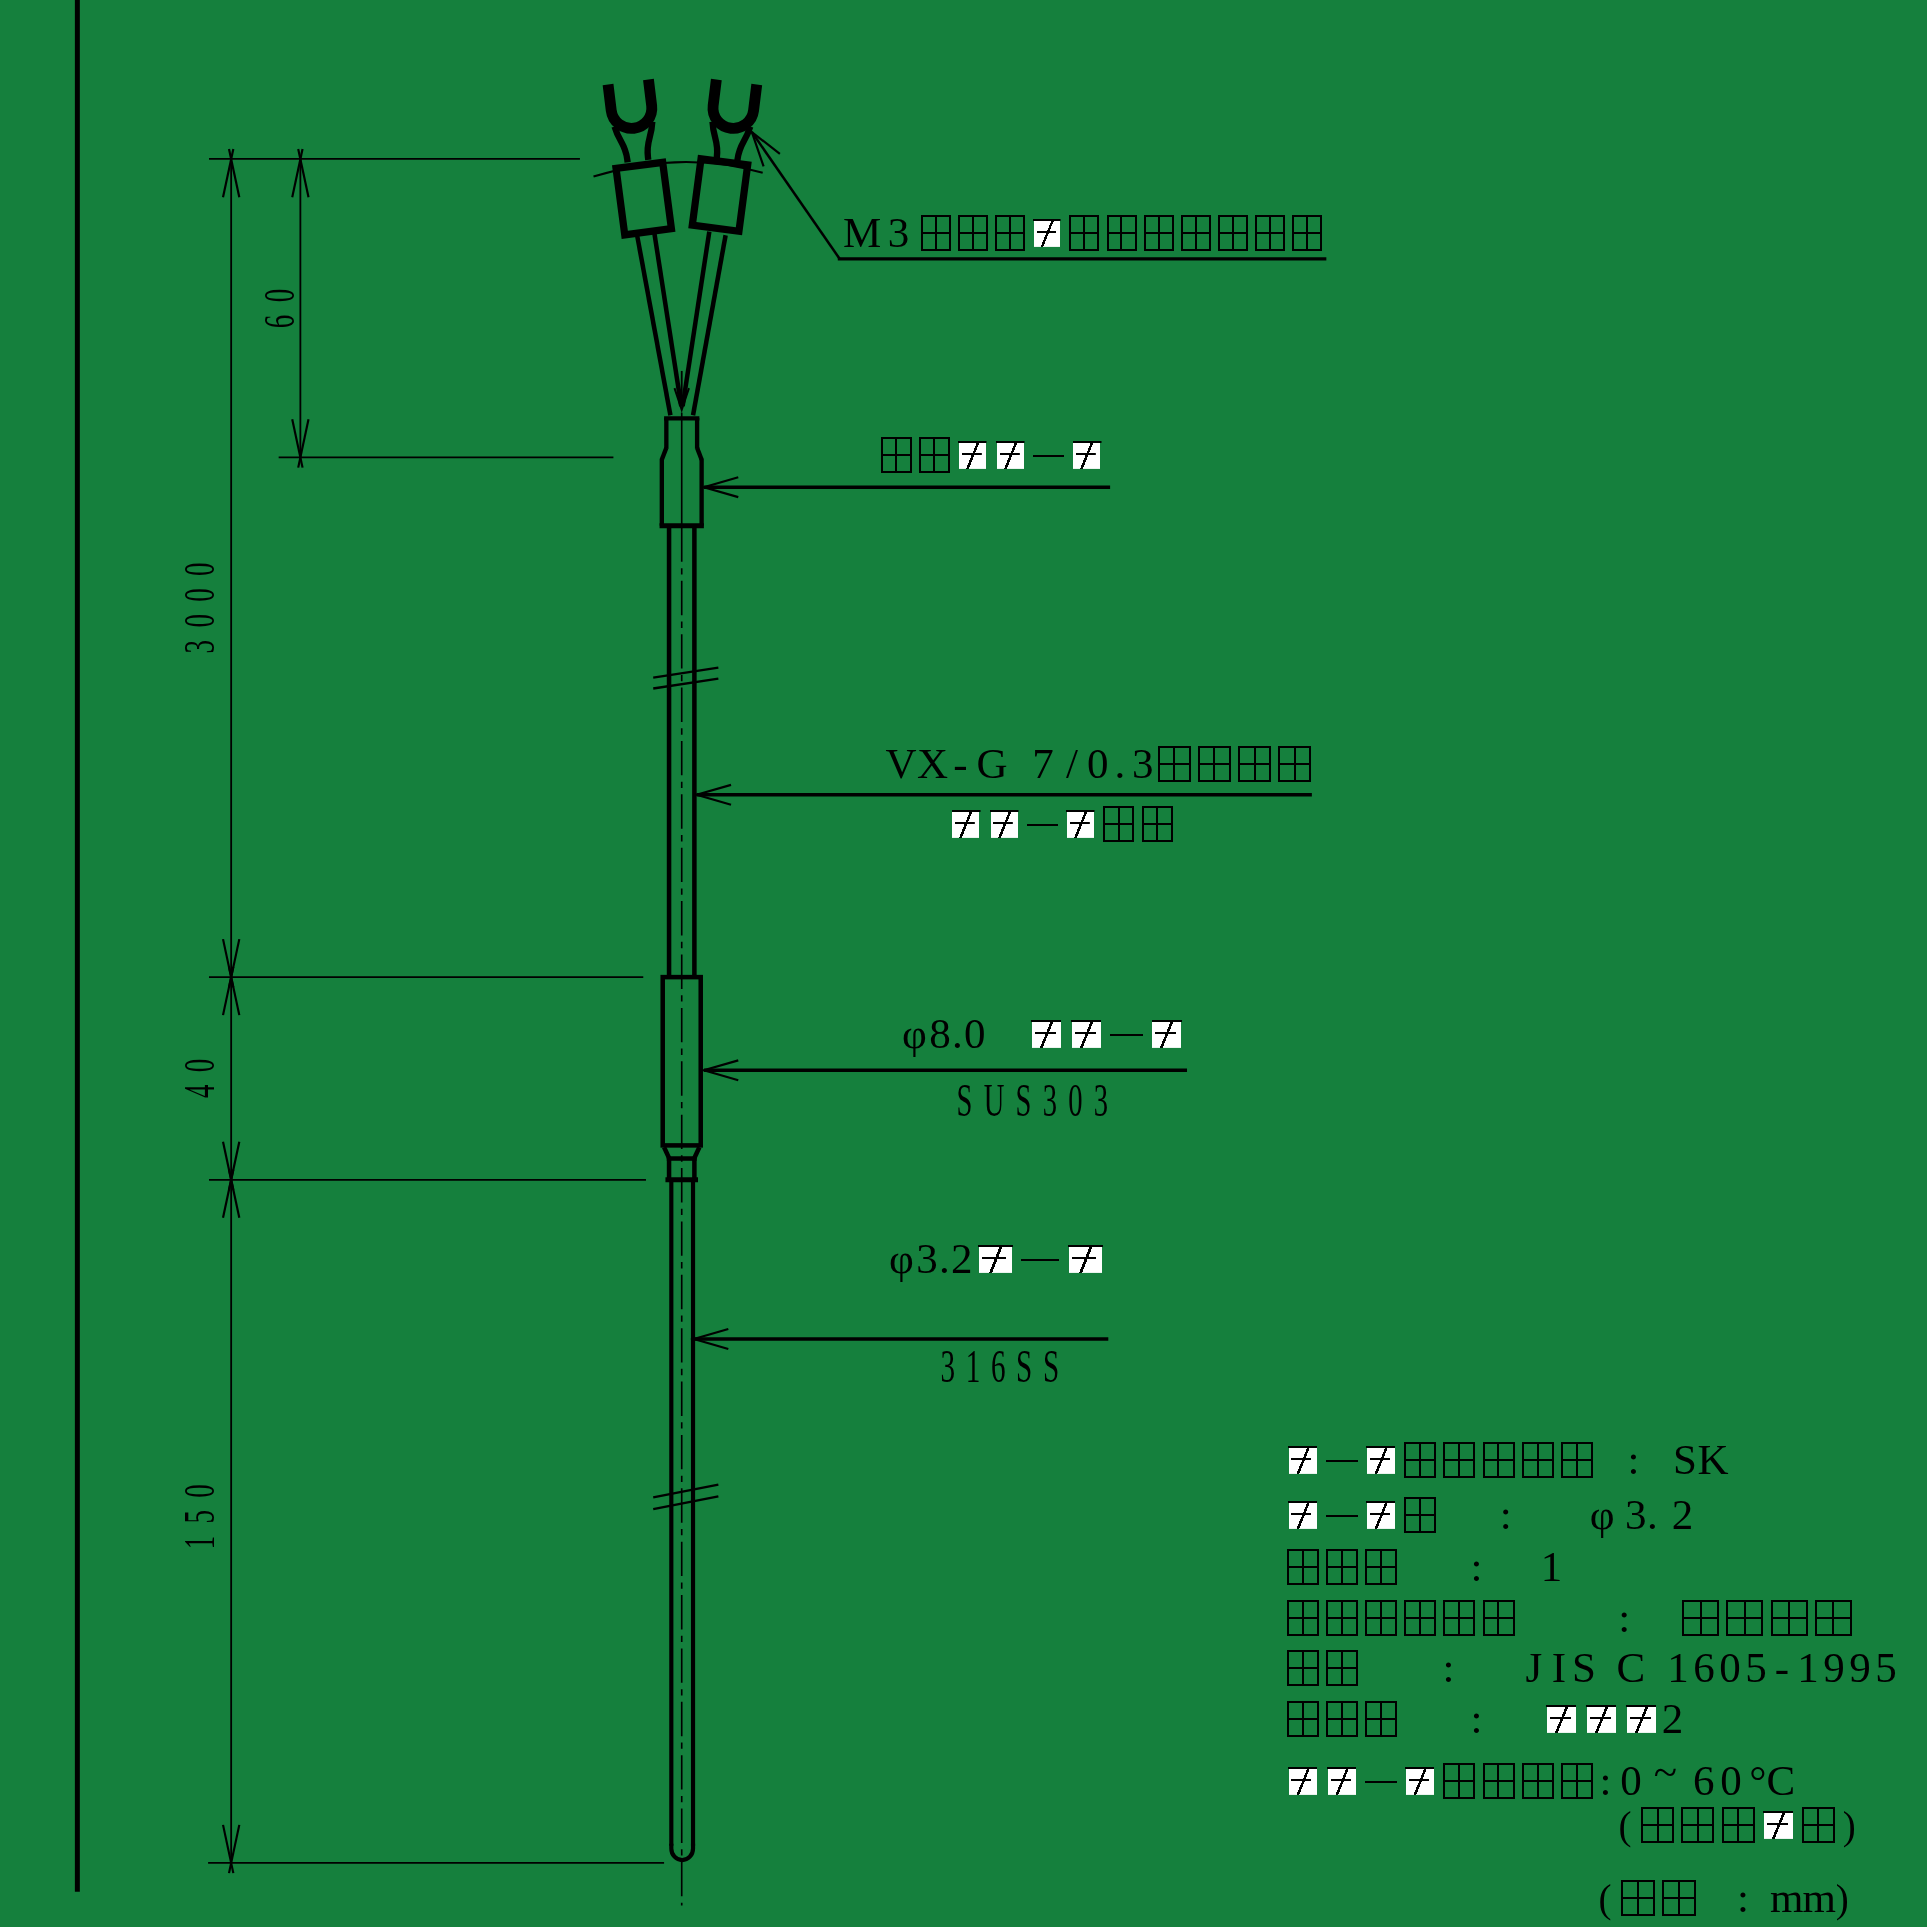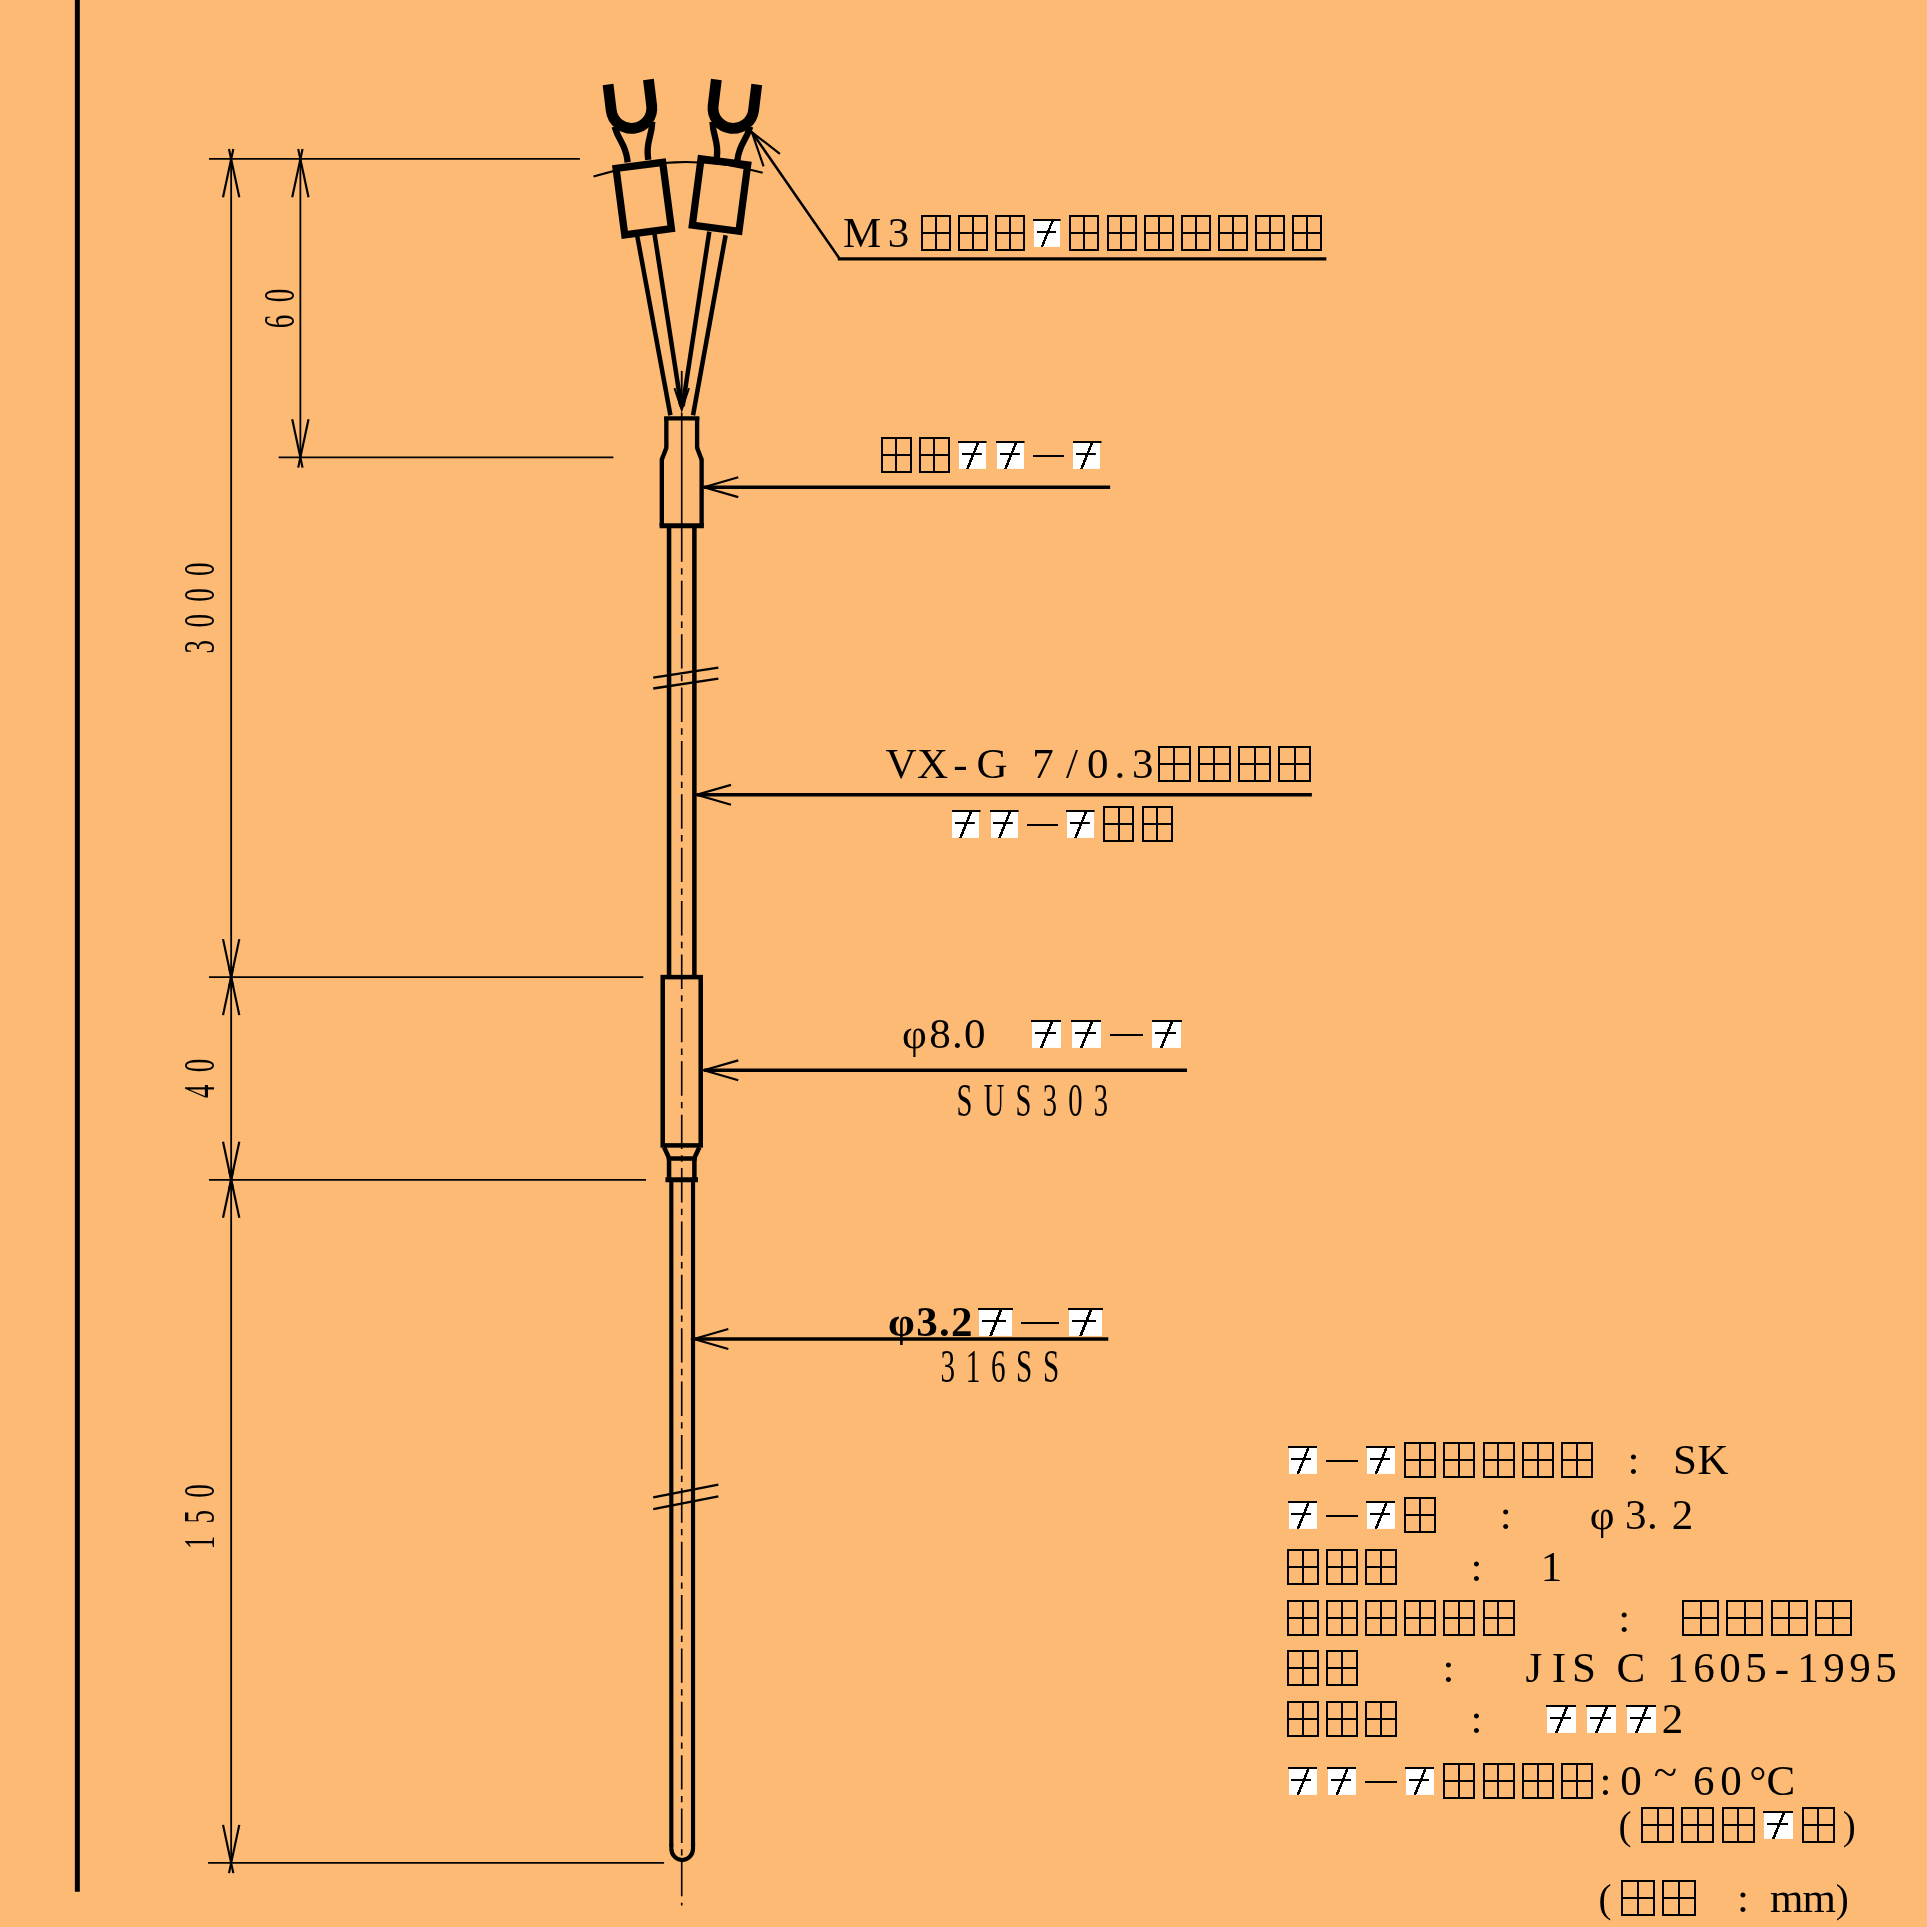--- a/index.html
+++ b/index.html
@@ -1,15 +1,15 @@
 <!DOCTYPE html>
 <html style="font-size:14.5px"><head><meta charset="utf-8">
 <style>
 html,body{margin:0;padding:0;background:#fff;}
-#p{position:relative;width:1928px;height:1928px;background:#fdba74;overflow:hidden;
+#p{position:relative;width:1928px;height:1928px;background:#15803d;overflow:hidden;
    font-family:"Liberation Serif",serif;color:#000;}
 .t{position:absolute;white-space:nowrap;font-size:39px;line-height:1;}
 .c{display:inline-block;text-align:center;font-style:normal;vertical-align:baseline;}
 .L{font-size:43px;}
 .up{vertical-align:9px;}
 .k,.a,.b{height:36px;vertical-align:-3.6px;box-sizing:border-box;}
 .k{border:2.1px solid #000;background:
   linear-gradient(#000,#000) 50% 50%/100% 2.1px no-repeat,
   linear-gradient(#000,#000) 50% 50%/2.1px 100% no-repeat;}
 .a{background:
@@ -120,21 +120,21 @@
 <path d="M816,1172 L778,1183 L816,1194" stroke-width="2.4"></path>
 <line x1="767" y1="1480" x2="1225" y2="1480" stroke-width="4"></line>
 <path d="M805,1469 L767,1480 L805,1491" stroke-width="2.4"></path>
 </g>
     </svg>
 <div class="t" style="left:843px;top:211px;"><i class="c L" style="width:37px;">M</i><i class="c L" style="width:37px;">3</i><i class="c k" style="width:30px;margin:0 3.6px;"></i><i class="c k" style="width:30px;margin:0 3.6px;"></i><i class="c k" style="width:30px;margin:0 3.6px;"></i><i class="c a" style="width:30px;margin:0 3.6px;"></i><i class="c k" style="width:30px;margin:0 3.6px;"></i><i class="c k" style="width:30px;margin:0 3.6px;"></i><i class="c k" style="width:30px;margin:0 3.6px;"></i><i class="c k" style="width:30px;margin:0 3.6px;"></i><i class="c k" style="width:30px;margin:0 3.6px;"></i><i class="c k" style="width:30px;margin:0 3.6px;"></i><i class="c k" style="width:30px;margin:0 3.6px;"></i></div>
 <div class="t" style="left:877px;top:436px;"><i class="c k" style="width:31px;margin:0 3.6px;"></i><i class="c k" style="width:31px;margin:0 3.6px;"></i><i class="c a" style="width:31px;margin:0 3.6px;"></i><i class="c a" style="width:31px;margin:0 3.6px;"></i><i class="c b" style="width:31px;margin:0 3.6px;"></i><i class="c a" style="width:31px;margin:0 3.6px;"></i></div>
 <div class="t" style="left:885px;top:742px;"><i class="c L" style="width:32px;">V</i><i class="c L" style="width:29px;">X</i><i class="c L" style="width:29px;">-</i><i class="c L" style="width:34px;">G</i><i class="c L" style="width:28px;margin-left:20px;">7</i><i class="c L" style="width:30px;">/</i><i class="c L" style="width:21px;">0</i><i class="c L" style="width:23.5px;">.</i><i class="c L" style="width:22.6px;">3</i><i class="c k" style="width:33px;margin:0 3.6px;"></i><i class="c k" style="width:33px;margin:0 3.6px;"></i><i class="c k" style="width:33px;margin:0 3.6px;"></i><i class="c k" style="width:33px;margin:0 3.6px;"></i></div>
 <div class="t" style="left:947px;top:805px;"><i class="c a" style="width:31px;margin:0 3.6px;"></i><i class="c a" style="width:31px;margin:0 3.6px;"></i><i class="c b" style="width:31px;margin:0 3.6px;"></i><i class="c a" style="width:31px;margin:0 3.6px;"></i><i class="c k" style="width:31px;margin:0 3.6px;"></i><i class="c k" style="width:31px;margin:0 3.6px;"></i></div>
 <div class="t" style="left:900px;top:1012px;"><i class="c L" style="width:29px;">φ</i><i class="c L" style="width:22px;">8</i><i class="c L" style="width:12.7px;">.</i><i class="c L" style="width:22px;">0</i><i class="c a" style="width:33px;margin:0 3.6px;margin-left:44px;"></i><i class="c a" style="width:33px;margin:0 3.6px;"></i><i class="c b" style="width:33px;margin:0 3.6px;"></i><i class="c a" style="width:33px;margin:0 3.6px;"></i></div>
-<div class="t" style="left:887px;top:1300px;font-weight:bold;"><i class="c L" style="width:29px;">φ</i><i class="c L" style="width:22px;">3</i><i class="c L" style="width:12.7px;">.</i><i class="c L" style="width:22px;">2</i><i class="c a" style="width:38px;margin:0 3.6px;"></i><i class="c b" style="width:38px;margin:0 3.6px;"></i><i class="c a" style="width:38px;margin:0 3.6px;"></i></div>
+<div class="t" style="left:887px;top:1237px;"><i class="c L" style="width:29px;">φ</i><i class="c L" style="width:22px;">3</i><i class="c L" style="width:12.7px;">.</i><i class="c L" style="width:22px;">2</i><i class="c a" style="width:38px;margin:0 3.6px;"></i><i class="c b" style="width:38px;margin:0 3.6px;"></i><i class="c a" style="width:38px;margin:0 3.6px;"></i></div>
 <div class="t" style="left:1283px;top:1438px;"><i class="c a" style="width:32px;margin:0 3.6px;"></i><i class="c b" style="width:32px;margin:0 3.6px;"></i><i class="c a" style="width:32px;margin:0 3.6px;"></i><i class="c k" style="width:32px;margin:0 3.6px;"></i><i class="c k" style="width:32px;margin:0 3.6px;"></i><i class="c k" style="width:32px;margin:0 3.6px;"></i><i class="c k" style="width:32px;margin:0 3.6px;"></i><i class="c k" style="width:32px;margin:0 3.6px;"></i><i class="c L" style="width:18px;margin-left:28px;">:</i><i class="c L" style="width:25px;margin-left:30px;">S</i><i class="c L" style="width:25px;">K</i></div>
 <div class="t" style="left:1283px;top:1493px;"><i class="c a" style="width:32px;margin:0 3.6px;"></i><i class="c b" style="width:32px;margin:0 3.6px;"></i><i class="c a" style="width:32px;margin:0 3.6px;"></i><i class="c k" style="width:32px;margin:0 3.6px;"></i><i class="c L" style="width:18px;margin-left:57px;">:</i><i class="c L" style="width:29px;margin-left:73px;">φ</i><i class="c L" style="width:22px;margin-left:8.1px;">3</i><i class="c L" style="width:11px;">.</i><i class="c L" style="width:22px;margin-left:13.6px;">2</i></div>
 <div class="t" style="left:1283px;top:1545px;"><i class="c k" style="width:32px;margin:0 3.6px;"></i><i class="c k" style="width:32px;margin:0 3.6px;"></i><i class="c k" style="width:32px;margin:0 3.6px;"></i><i class="c L" style="width:18px;margin-left:67px;">:</i><i class="c L" style="width:22px;margin-left:55px;">1</i></div>
 <div class="t" style="left:1283px;top:1596px;"><i class="c k" style="width:32px;margin:0 3.6px;"></i><i class="c k" style="width:32px;margin:0 3.6px;"></i><i class="c k" style="width:32px;margin:0 3.6px;"></i><i class="c k" style="width:32px;margin:0 3.6px;"></i><i class="c k" style="width:32px;margin:0 3.6px;"></i><i class="c k" style="width:32px;margin:0 3.6px;"></i><i class="c L" style="width:18px;margin-left:97px;">:</i><i class="c k" style="width:37px;margin:0 3.6px;margin-left:49px;"></i><i class="c k" style="width:37px;margin:0 3.6px;"></i><i class="c k" style="width:37px;margin:0 3.6px;"></i><i class="c k" style="width:37px;margin:0 3.6px;"></i></div>
 <div class="t" style="left:1283px;top:1646px;"><i class="c k" style="width:32px;margin:0 3.6px;"></i><i class="c k" style="width:32px;margin:0 3.6px;"></i><i class="c L" style="width:18px;margin-left:78px;">:</i><i class="c L" style="width:25px;margin-left:64px;">J</i><i class="c L" style="width:25px;">I</i><i class="c L" style="width:25px;">S</i><i class="c L" style="width:25px;margin-left:20px;">C</i><i class="c L" style="width:26px;margin-left:23.5px;">1</i><i class="c L" style="width:26px;">6</i><i class="c L" style="width:26px;">0</i><i class="c L" style="width:26px;">5</i><i class="c L" style="width:26px;">-</i><i class="c L" style="width:26px;">1</i><i class="c L" style="width:26px;">9</i><i class="c L" style="width:26px;">9</i><i class="c L" style="width:26px;">5</i></div>
 <div class="t" style="left:1283px;top:1697px;"><i class="c k" style="width:32px;margin:0 3.6px;"></i><i class="c k" style="width:32px;margin:0 3.6px;"></i><i class="c k" style="width:32px;margin:0 3.6px;"></i><i class="c L" style="width:18px;margin-left:67px;">:</i><i class="c a" style="width:33px;margin:0 3.6px;margin-left:59px;"></i><i class="c a" style="width:33px;margin:0 3.6px;"></i><i class="c a" style="width:33px;margin:0 3.6px;"></i><i class="c L" style="width:22px;">2</i></div>
 <div class="t" style="left:1283px;top:1750px;"><i class="c a" style="width:32px;margin:0 3.6px;"></i><i class="c a" style="width:32px;margin:0 3.6px;"></i><i class="c b" style="width:32px;margin:0 3.6px;"></i><i class="c a" style="width:32px;margin:0 3.6px;"></i><i class="c k" style="width:32px;margin:0 3.6px;"></i><i class="c k" style="width:32px;margin:0 3.6px;"></i><i class="c k" style="width:32px;margin:0 3.6px;"></i><i class="c k" style="width:32px;margin:0 3.6px;"></i><i class="c L" style="width:18px;">:</i><i class="c L" style="width:22px;margin-left:5.4px;">0</i><i class="c L up" style="width:40px;margin-left:3.6px;">~</i><i class="c L" style="width:22px;margin-left:7.2px;">6</i><i class="c L" style="width:22px;margin-left:5.4px;">0</i><i class="c L" style="width:42px;margin-left:7.2px;">°C</i></div>
 <div class="t" style="left:1283px;top:1806px;"><i class="c " style="width:18px;margin-left:333px;">(</i><i class="c k" style="width:33px;margin:0 3.6px;margin-left:7.2px;"></i><i class="c k" style="width:33px;margin:0 3.6px;"></i><i class="c k" style="width:33px;margin:0 3.6px;"></i><i class="c a" style="width:33px;margin:0 3.6px;"></i><i class="c k" style="width:33px;margin:0 3.6px;"></i><i class="c " style="width:18px;margin-left:1.8px;">)</i></div>
 <div class="t" style="left:1283px;top:1876px;"><i class="c " style="width:18px;margin-left:313px;">(</i><i class="c k" style="width:34px;margin:0 3.6px;margin-left:7.2px;"></i><i class="c k" style="width:34px;margin:0 3.6px;"></i><i class="c L" style="width:18px;margin-left:34px;">:</i><i class="c L" style="width:29px;margin-left:18px;">m</i><i class="c L" style="width:29px;margin-left:3.6px;">m</i><i class="c " style="width:18px;margin-left:1.8px;">)</i></div>
 <svg width="1928" height="1928" viewBox="0 0 2131 2131" style="position:absolute;left:0;top:0" font-family="Liberation Serif">

